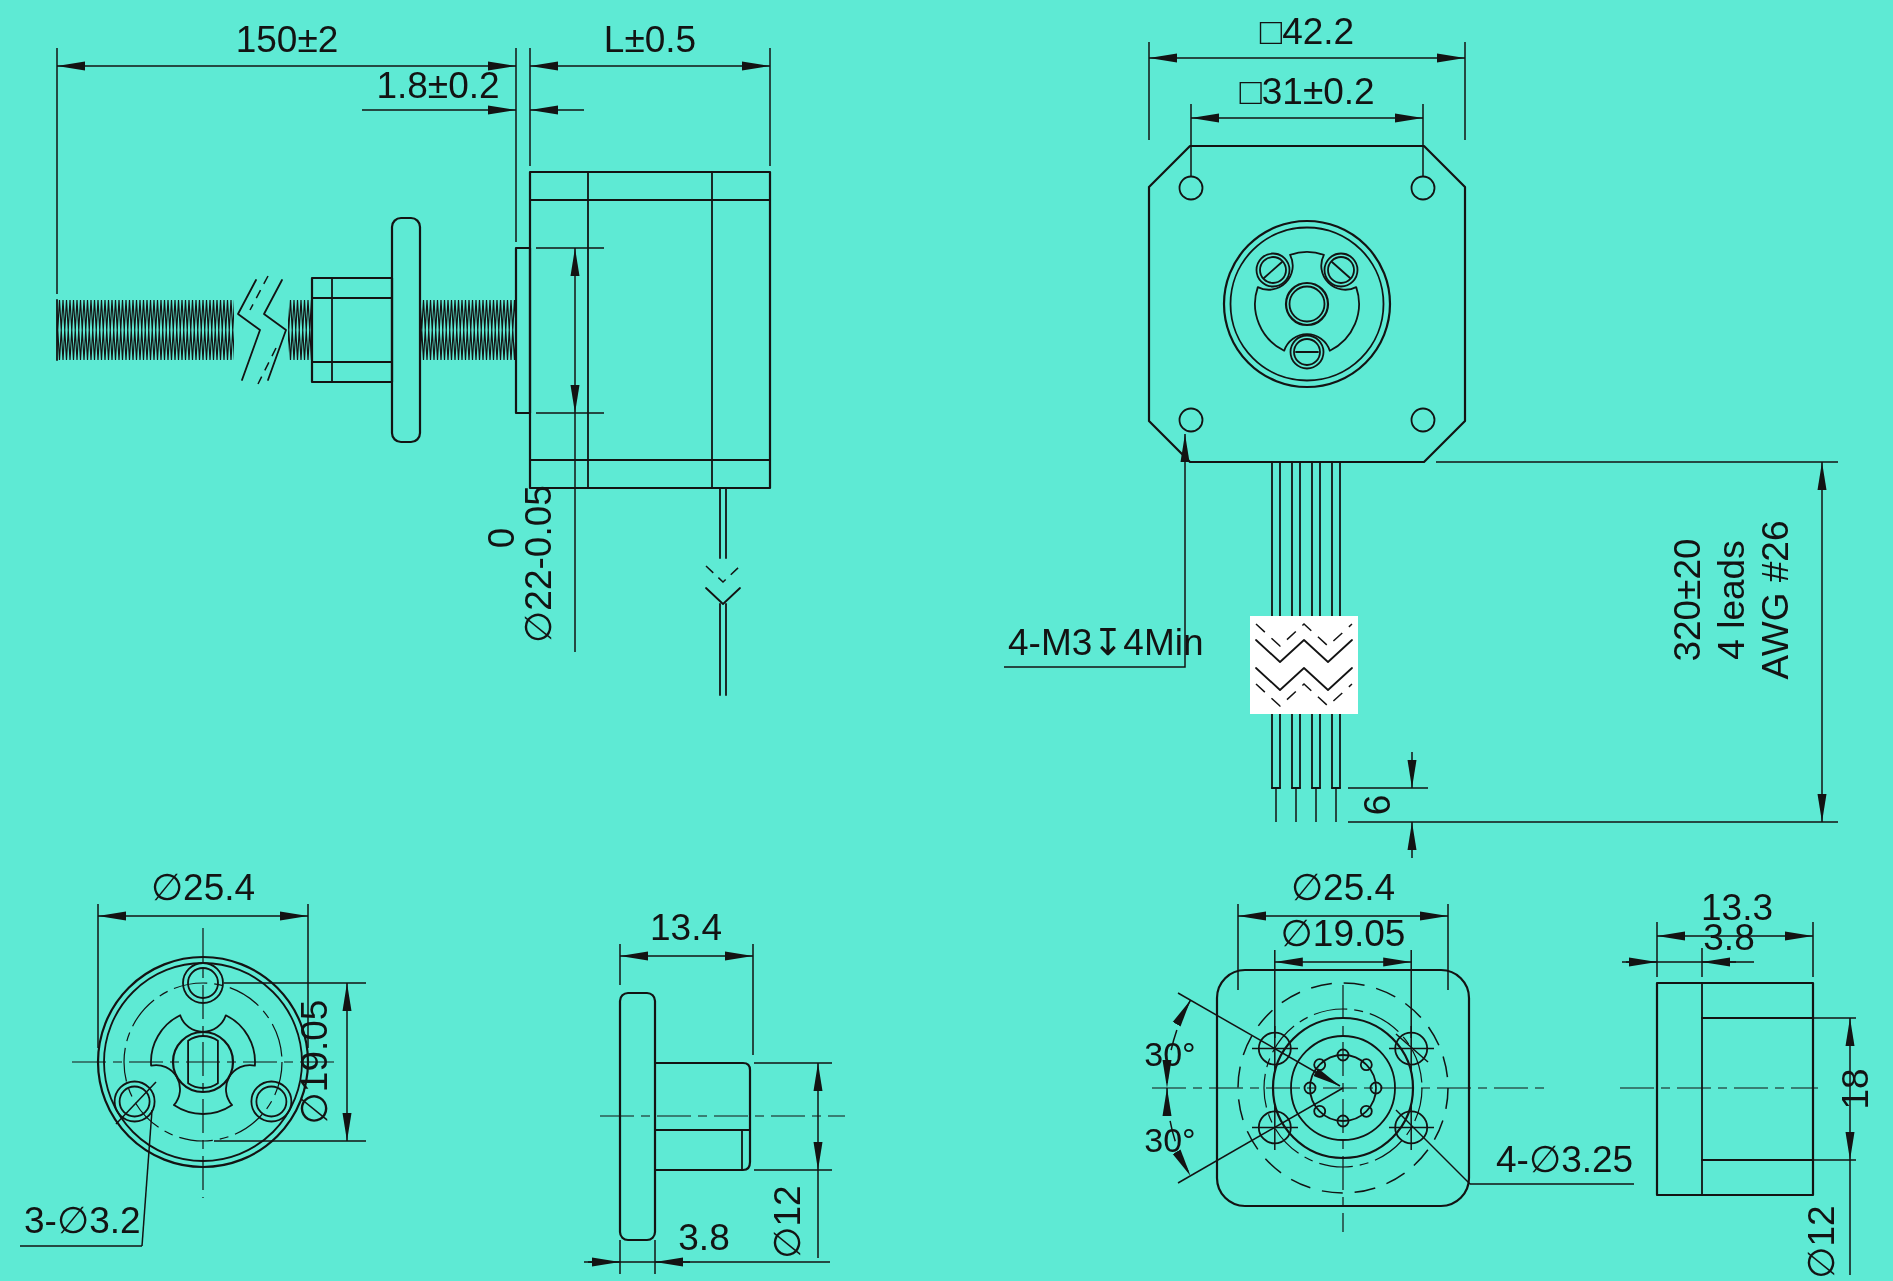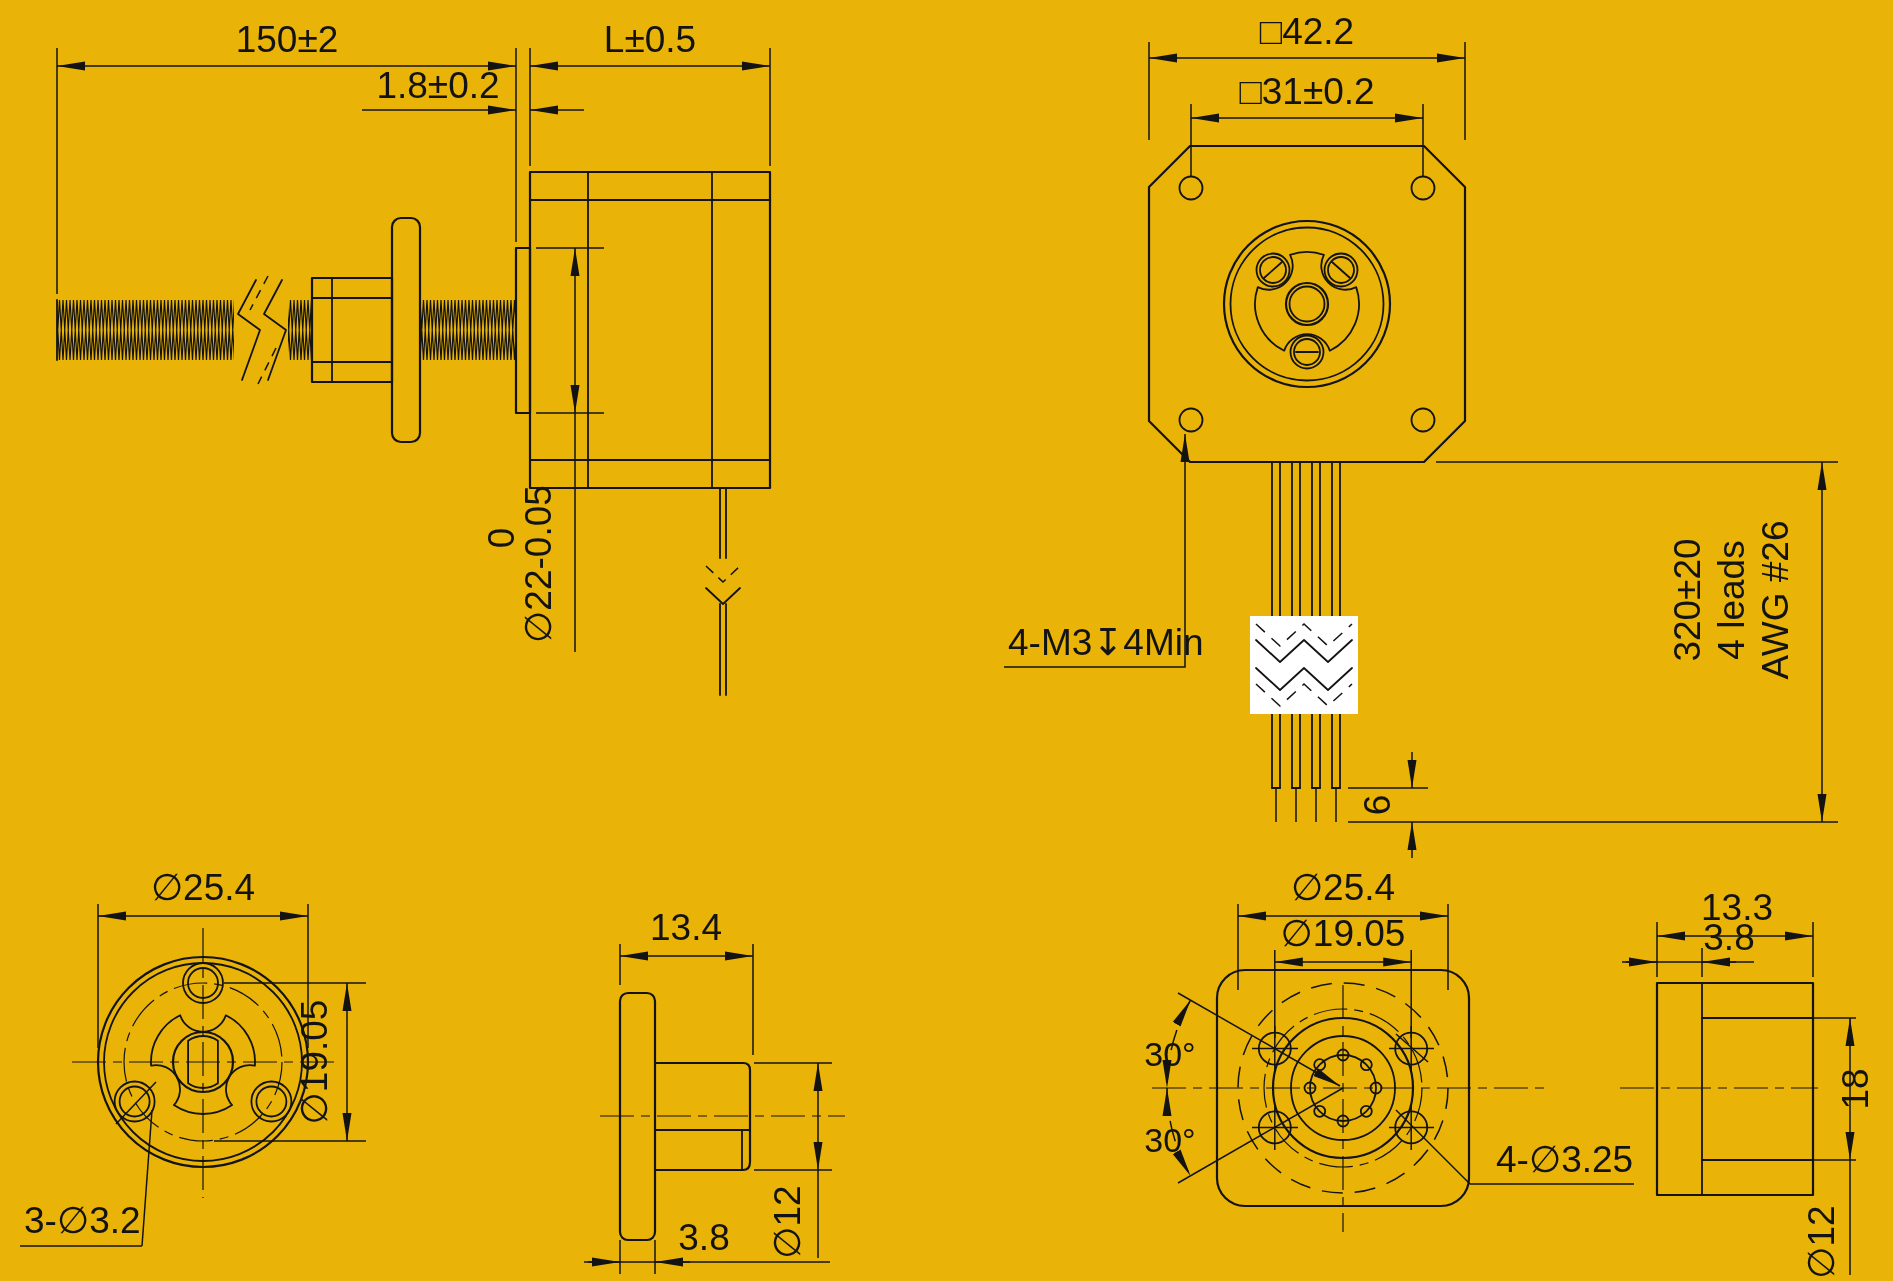--- a/index.html
+++ b/index.html
@@ -1,16 +1,16 @@
 <!DOCTYPE html>
 <html><head>
 <meta charset="utf-8">
 <style>
   html,body { margin:0; padding:0; background:#ffffff; }
-  .page { width:1893px; height:1281px; background:#eab308; position:relative; overflow:hidden; }
+  .page { width:1893px; height:1281px; background:#5eead4; position:relative; overflow:hidden; }
   svg { display:block; }
   .g  { stroke:#131313; stroke-width:2.2; fill:none; stroke-linecap:round; stroke-linejoin:round; }
   .g2 { stroke:#131313; stroke-width:1.8; fill:none; stroke-linecap:round; stroke-linejoin:round; }
   .d  { stroke:#131313; stroke-width:1.5; fill:none; }
   .cl { stroke:#131313; stroke-width:1.2; fill:none; stroke-dasharray:34 7 9 7; }
   .db { stroke:#131313; stroke-width:1.5; fill:none; stroke-dasharray:21 12; }
   .w  { fill:#ffffff; stroke:none; }
   .t  { font-family:"Liberation Sans","DejaVu Sans",sans-serif; font-size:37px; fill:#131313; text-anchor:middle; }
   .ts { text-anchor:start; }
   .tsm{ font-size:34px; }

